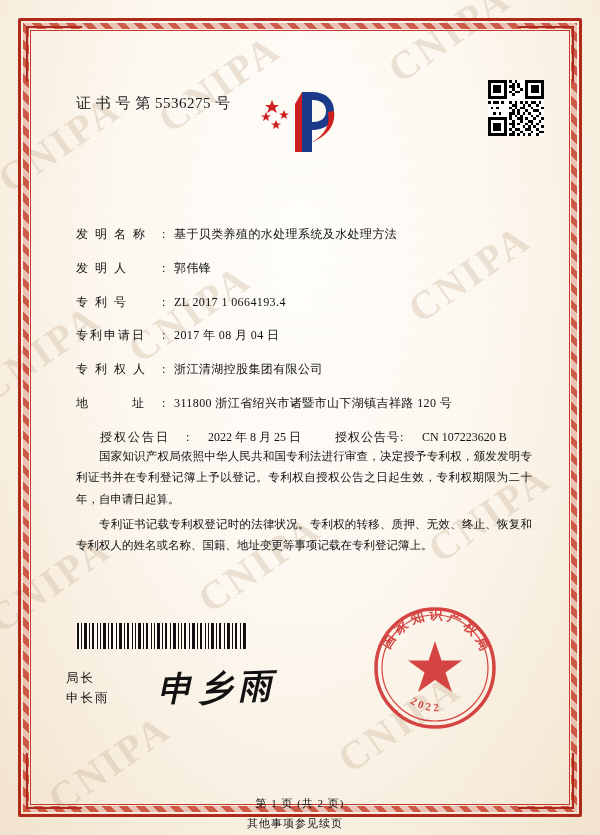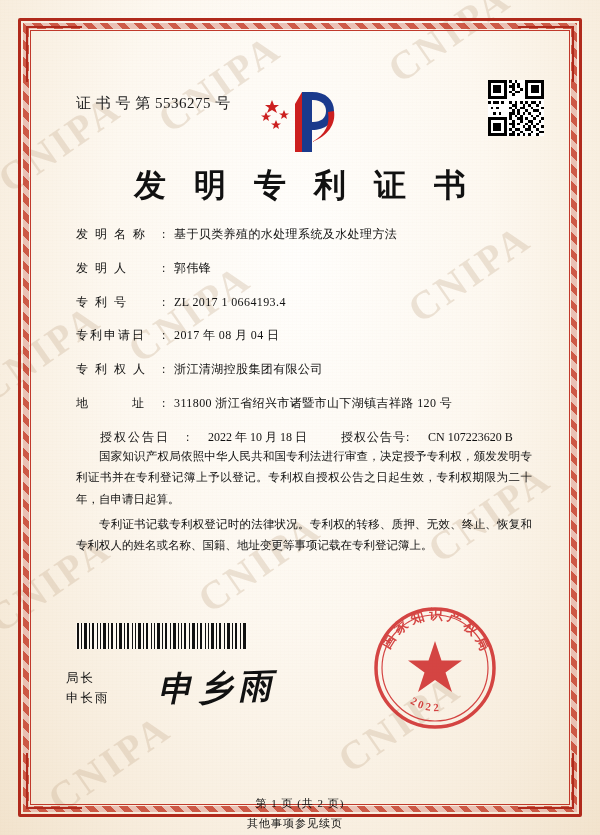--- a/index.html
+++ b/index.html
@@ -409,21 +409,20 @@
 
         <g fill="#cc1f1f">
           <polygon points="32,16 34,21 39,21 35,24 37,29 32,26 27,29 29,24 25,21 30,21"></polygon>
           <polygon points="44,26 45.5,29.5 49,29.5 46,31.5 47,35 44,33 41,35 42,31.5 39,29.5 42.5,29.5"></polygon>
           <polygon points="36,36 37.5,39.5 41,39.5 38,41.5 39,45 36,43 33,45 34,41.5 31,39.5 34.5,39.5"></polygon>
           <polygon points="26,28 27.5,31.5 31,31.5 28,33.5 29,37 26,35 23,37 24,33.5 21,31.5 24.5,31.5"></polygon>
         </g>
       </svg>
     </div>
 
-    <div class="doc-title">发 明 专 利 证 书</div>
     <div class="title-rule"></div>
 
     <div class="fields">
 
       <div class="row">
         <span class="lbl">发 明 名 称</span>
         <span class="colon">:</span>
         <span class="val">基于贝类养殖的水处理系统及水处理方法</span>
       </div>
 
@@ -453,21 +452,21 @@
 
       <div class="row">
         <span class="lbl">地　　　址</span>
         <span class="colon">:</span>
         <span class="val">311800 浙江省绍兴市诸暨市山下湖镇吉祥路 120 号</span>
       </div>
 
       <div class="row dual">
         <span class="lbl">授权公告日</span>
         <span class="colon">:</span>
-        <span class="val2">2022 年 10 月 18 日</span>
+        <span class="val2">2022 年 8 月 25 日</span>
         <span class="lbl2">授权公告号</span>
         <span class="colon">:</span>
         <span class="val2">CN 107223620 B</span>
       </div>
 
     </div>
 
     <div class="paras">
       <p>国家知识产权局依照中华人民共和国专利法进行审查，决定授予专利权，颁发发明专利证书并在专利登记簿上予以登记。专利权自授权公告之日起生效，专利权期限为二十年，自申请日起算。</p>
       <p>专利证书记载专利权登记时的法律状况。专利权的转移、质押、无效、终止、恢复和专利权人的姓名或名称、国籍、地址变更等事项记载在专利登记簿上。</p>

